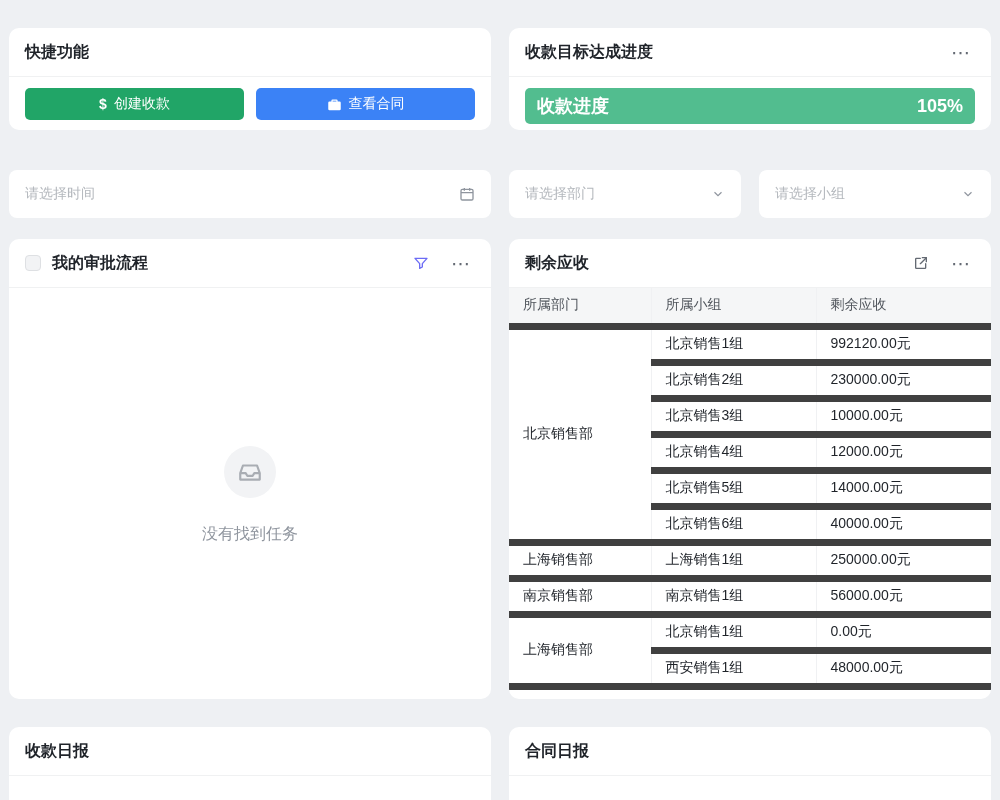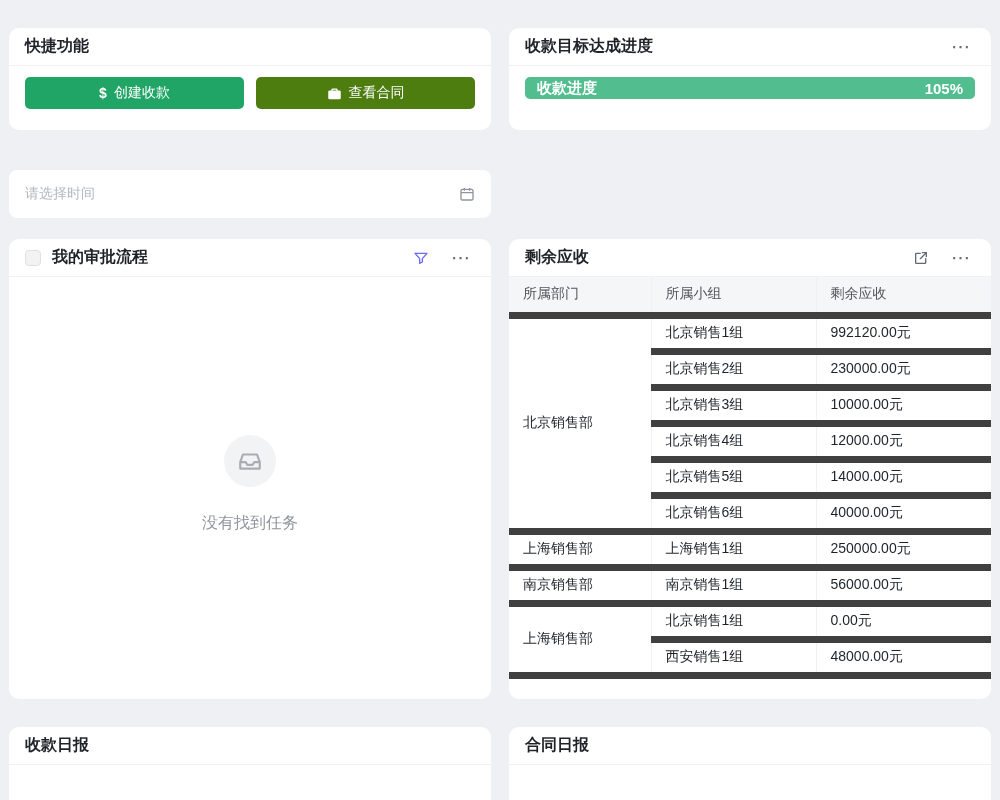--- a/index.html
+++ b/index.html
@@ -10,21 +10,21 @@
     color: #1f2329;
   }
   .page { padding: 28px 9px 0 9px; display: flex; flex-direction: column; }
   .row { display: flex; gap: 18px; }
   .col { width: 482px; flex: 0 0 482px; }
 
   .card { background: #fff; border-radius: 10px; overflow: hidden; }
 
   .card-header {
     display: flex; align-items: center;
-    height: 38px; padding: 0 16px;
+    height: 49px; padding: 0 16px;
     border-bottom: 1px solid #f0f1f2;
   }
   .card-title { font-size: 16px; font-weight: 700; color: #1f2329; }
   .spacer { flex: 1; }
 
   .more-btn {
     font-size: 19px; color: #646a73; line-height: 1;
     padding: 2px 4px; cursor: pointer; letter-spacing: 1px;
   }
   .icon-btn { display: flex; align-items: center; justify-content: center; padding: 2px 4px; cursor: pointer; }
@@ -33,28 +33,28 @@
   
   .r1-card { height: 102px; }
   .btn-row { display: flex; gap: 12px; padding: 11px 16px; }
   .btn {
     flex: 1; height: 32px; border: none; border-radius: 5px;
     display: flex; align-items: center; justify-content: center; gap: 7px;
     color: #fff; font-size: 14px; font-family: "Liberation Sans", sans-serif;
     cursor: pointer;
   }
   .btn-green { background: #21a567; }
-  .btn-blue  { background: #4d7c0f; }
+  .btn-blue  { background: #3b82f6; }
   .btn .glyph { font-size: 14px; font-weight: 700; }
 
   .progress-wrap { padding: 11px 16px; }
   .progress-bar {
-    height: 22px; border-radius: 5px; background: #52bd8f;
+    height: 36px; border-radius: 5px; background: #52bd8f;
     display: flex; align-items: center; justify-content: space-between;
-    padding: 0 12px; color: #fff; font-size: 15px; font-weight: 700;
+    padding: 0 12px; color: #fff; font-size: 18px; font-weight: 700;
   }
 
   
   .filter-row { margin-top: 40px; }
   .field {
     background: #fff; border-radius: 8px; height: 48px;
     display: flex; align-items: center; padding: 0 16px;
     cursor: pointer;
   }
   .field .placeholder { color: #b4b8bd; font-size: 14px; flex: 1; }
@@ -140,20 +140,38 @@
   <div class="row filter-row">
     <div class="col field">
       <span class="placeholder">请选择时间</span>
       <span>
         <svg width="16" height="16" viewBox="0 0 24 24" fill="none" stroke="#8f959e" stroke-width="2">
             <rect x="3" y="5" width="18" height="16" rx="2"></rect>
             <path d="M8 3v4M16 3v4M3 10h18"></path>
           </svg>
       </span>
     </div>
+    <div class="half-row">
+      <div class="field">
+        <span class="placeholder">请选择部门</span>
+        <span>
+          <svg width="14" height="14" viewBox="0 0 24 24" fill="none" stroke="#8f959e" stroke-width="2">
+              <path d="M6 9l6 6 6-6"></path>
+            </svg>
+        </span>
+      </div>
+      <div class="field">
+        <span class="placeholder">请选择小组</span>
+        <span>
+          <svg width="14" height="14" viewBox="0 0 24 24" fill="none" stroke="#8f959e" stroke-width="2">
+              <path d="M6 9l6 6 6-6"></path>
+            </svg>
+        </span>
+      </div>
+    </div>
   </div>
 
   <div class="row main-row">
 
     <div class="col card tall-card">
       <div class="card-header">
         <span class="checkbox"></span>
         <span class="card-title">我的审批流程</span>
         <span class="spacer"></span>
         <span class="icon-btn">

